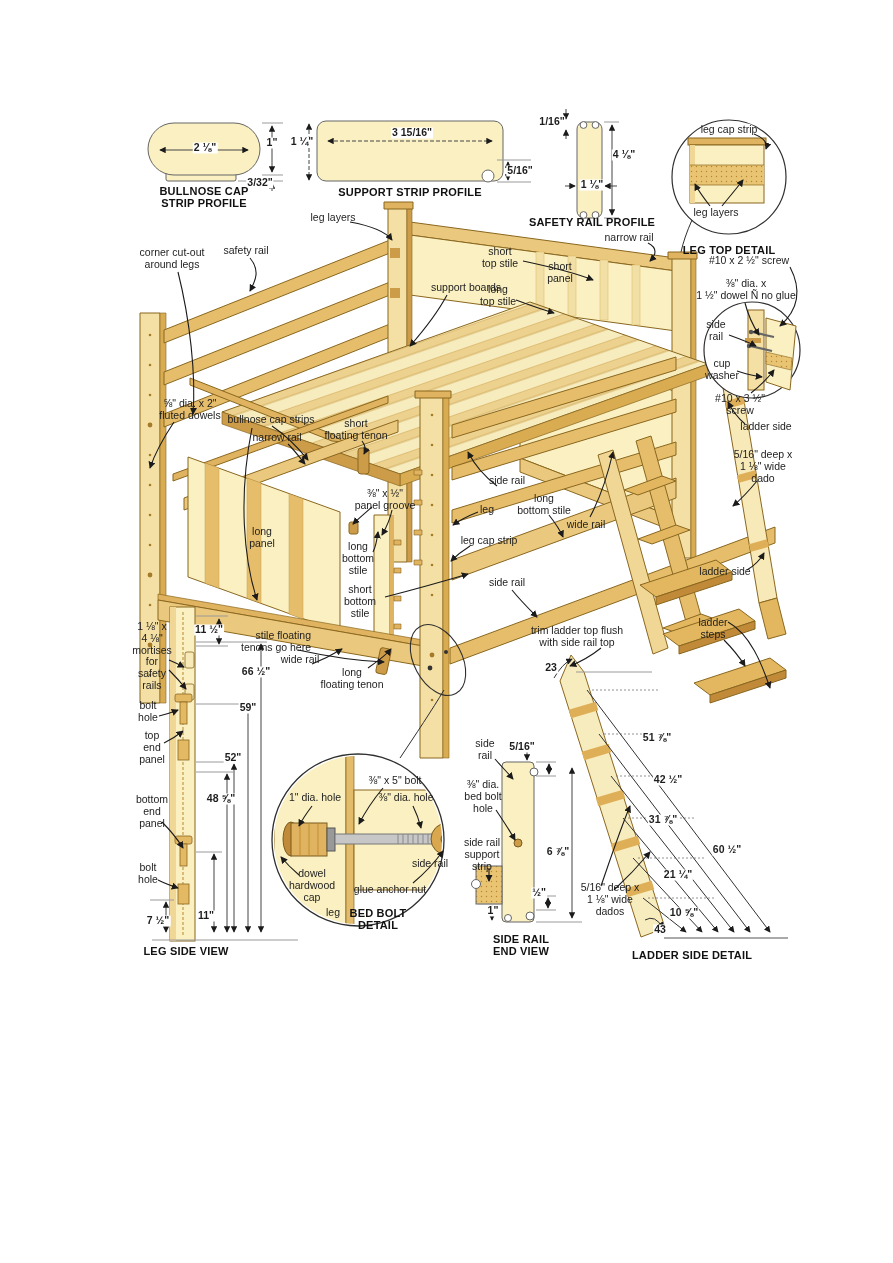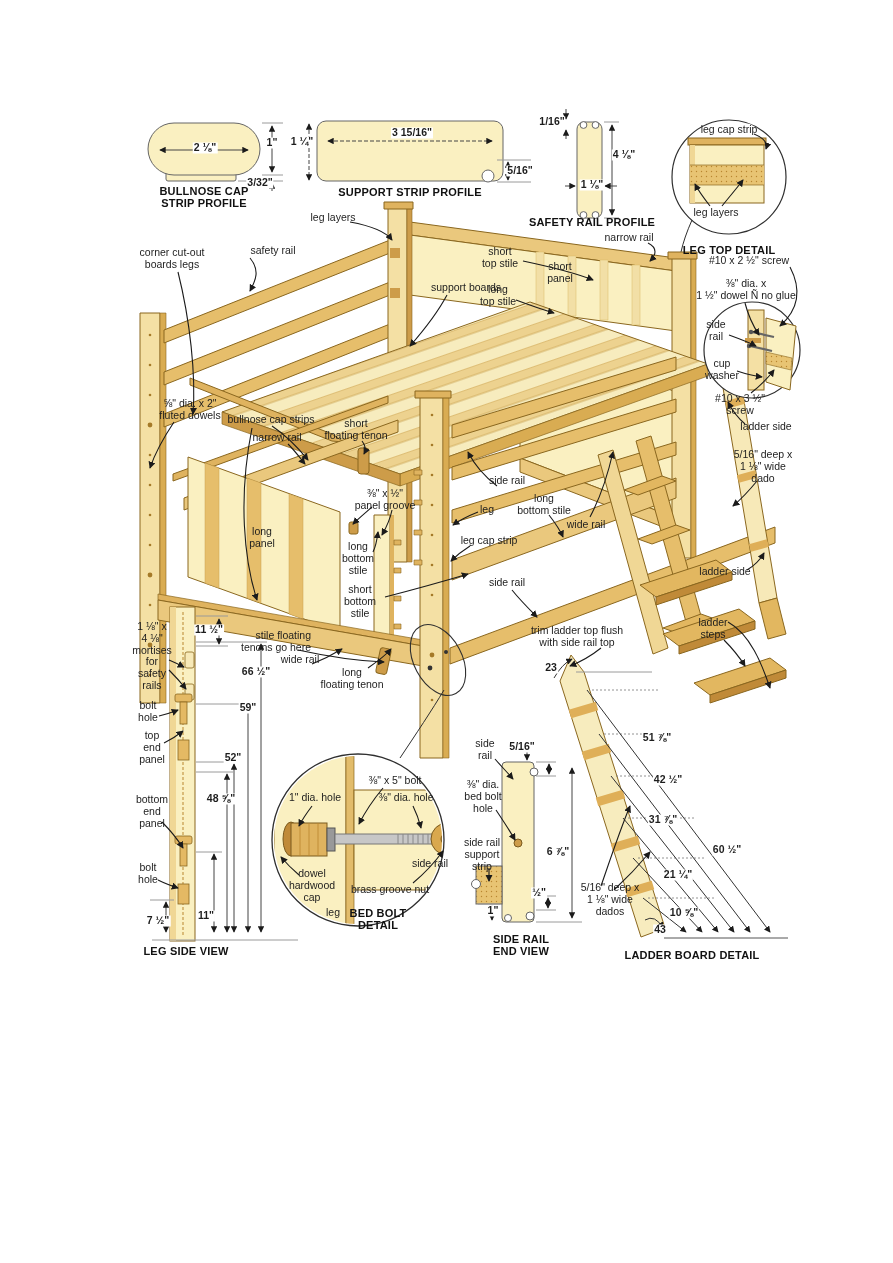--- a/index.html
+++ b/index.html
@@ -401,22 +401,22 @@
       <div class="lab d" style="left: 552px; top: 122px;">1/16"</div>
       <div class="lab d" style="left: 624px; top: 155px;">4 ⅛"</div>
       <div class="lab d" style="left: 592px; top: 185px;">1 ⅛"</div>
       <div class="lab t" style="left: 592px; top: 222px;">SAFETY RAIL PROFILE</div>
       <div class="lab l" style="left: 729px; top: 130px;">leg cap strip</div>
       <div class="lab l" style="left: 716px; top: 213px;">leg layers</div>
       <div class="lab t" style="left: 729px; top: 226px; margin-top: 24px;">LEG TOP DETAIL</div>
       <div class="lab l" style="left: 333px; top: 218px;">leg layers</div>
       <div class="lab l" style="left: 629px; top: 238px;">narrow rail</div>
       <div class="lab l" style="left: 172px; top: 259px;">corner cut-out
-boards legs</div>
-      <div class="lab l" style="left: 246px; top: 251px; margin-left: 27px;">safety rail</div>
+around legs</div>
+      <div class="lab l" style="left: 246px; top: 251px;">safety rail</div>
       <div class="lab l" style="left: 500px; top: 258px;">short
 top stile</div>
       <div class="lab l" style="left: 560px; top: 273px;">short
 panel</div>
       <div class="lab l" style="left: 498px; top: 296px;">long
 top stile</div>
       <div class="lab l" style="left: 466px; top: 288px;">support boards</div>
       <div class="lab l" style="left: 749px; top: 261px;">#10 x 2 ½" screw</div>
       <div class="lab l" style="left: 746px; top: 290px;">⅜" dia. x
 1 ½" dowel Ñ no glue</div>
@@ -485,21 +485,21 @@
       <div class="lab d" style="left: 158px; top: 921px;">7 ½"</div>
       <div class="lab d" style="left: 206px; top: 916px;">11"</div>
       <div class="lab t" style="left: 186px; top: 951px;">LEG SIDE VIEW</div>
       <div class="lab l" style="left: 315px; top: 798px;">1" dia. hole</div>
       <div class="lab l" style="left: 395px; top: 781px;">⅜" x 5" bolt</div>
       <div class="lab l" style="left: 406px; top: 798px;">⅜" dia. hole</div>
       <div class="lab l" style="left: 312px; top: 886px;">dowel
 hardwood
 cap</div>
       <div class="lab l" style="left: 430px; top: 864px;">side rail</div>
-      <div class="lab l" style="left: 390px; top: 890px;">brass groove nut</div>
+      <div class="lab l" style="left: 390px; top: 890px;">glue anchor nut</div>
       <div class="lab l" style="left: 333px; top: 913px;">leg</div>
       <div class="lab t" style="left: 378px; top: 919px;">BED BOLT
 DETAIL</div>
       <div class="lab l" style="left: 485px; top: 750px;">side
 rail</div>
       <div class="lab d" style="left: 522px; top: 747px;">5/16"</div>
       <div class="lab l" style="left: 483px; top: 797px;">⅜" dia.
 bed bolt
 hole</div>
       <div class="lab l" style="left: 482px; top: 855px;">side rail
@@ -516,15 +516,15 @@
       <div class="lab d" style="left: 657px; top: 738px;">51 ⅞"</div>
       <div class="lab d" style="left: 668px; top: 780px;">42 ½"</div>
       <div class="lab d" style="left: 663px; top: 820px;">31 ⅞"</div>
       <div class="lab d" style="left: 678px; top: 875px;">21 ¼"</div>
       <div class="lab d" style="left: 727px; top: 850px;">60 ½"</div>
       <div class="lab d" style="left: 684px; top: 913px;">10 ⅝"</div>
       <div class="lab l" style="left: 610px; top: 900px;">5/16" deep x
 1 ⅛" wide
 dados</div>
       <div class="lab d" style="left: 660px; top: 930px;">43</div>
-      <div class="lab t" style="left: 692px; top: 955px;">LADDER BOARD DETAIL</div>
+      <div class="lab t" style="left: 692px; top: 955px;">LADDER SIDE DETAIL</div>
     </div>
 </div>
 
 </body></html>

